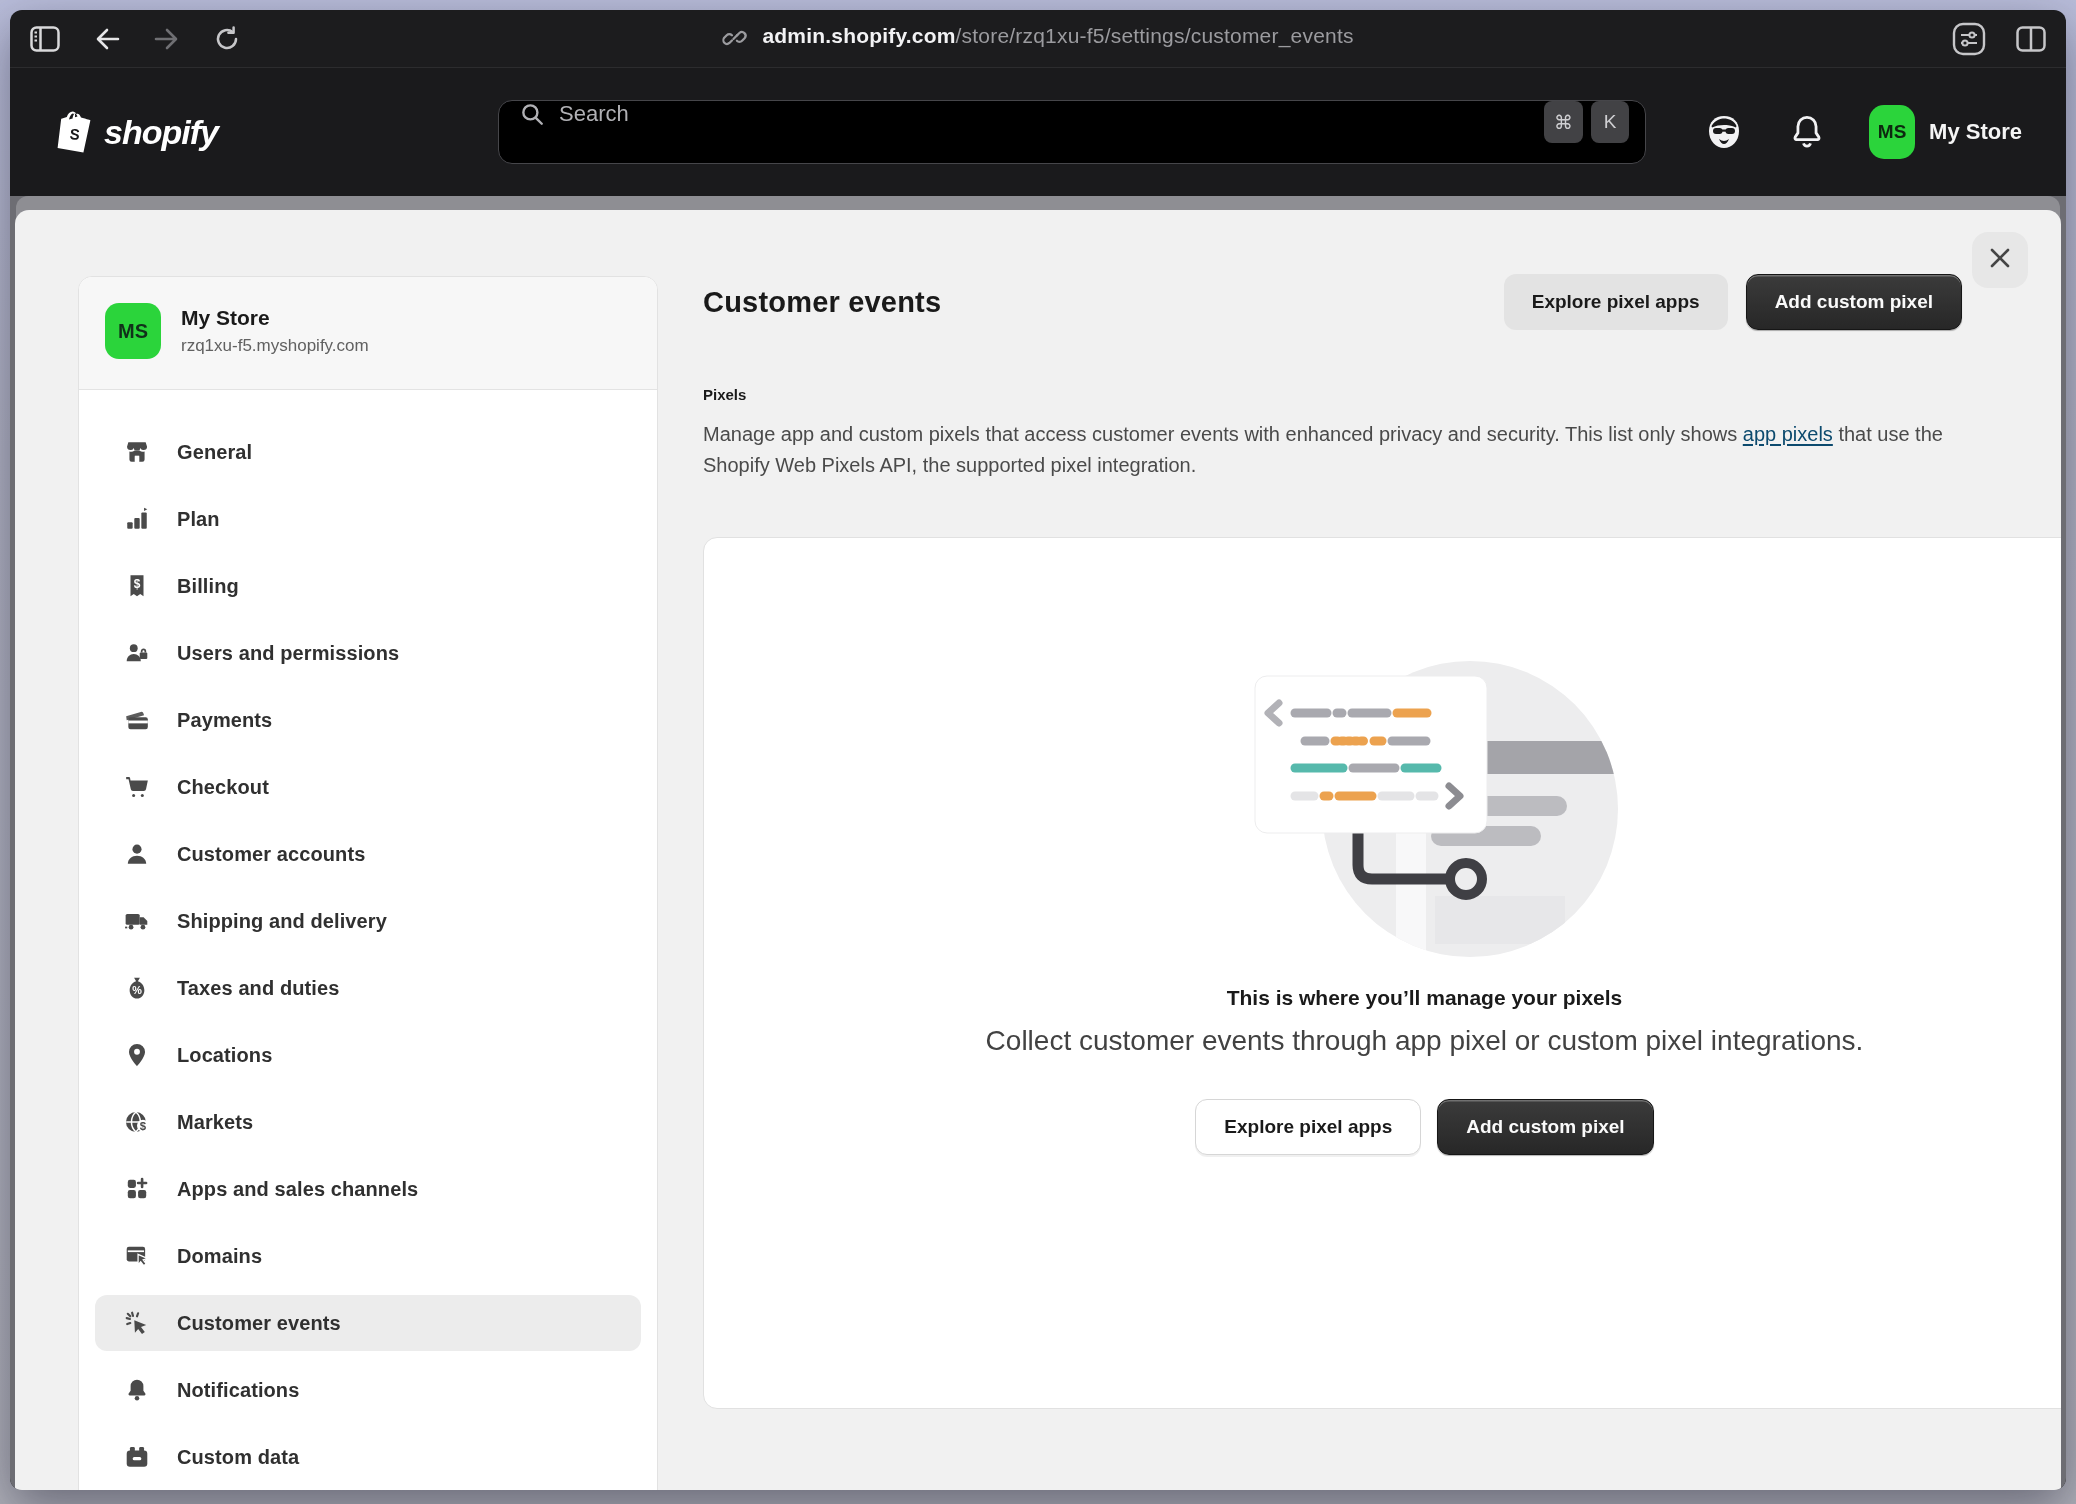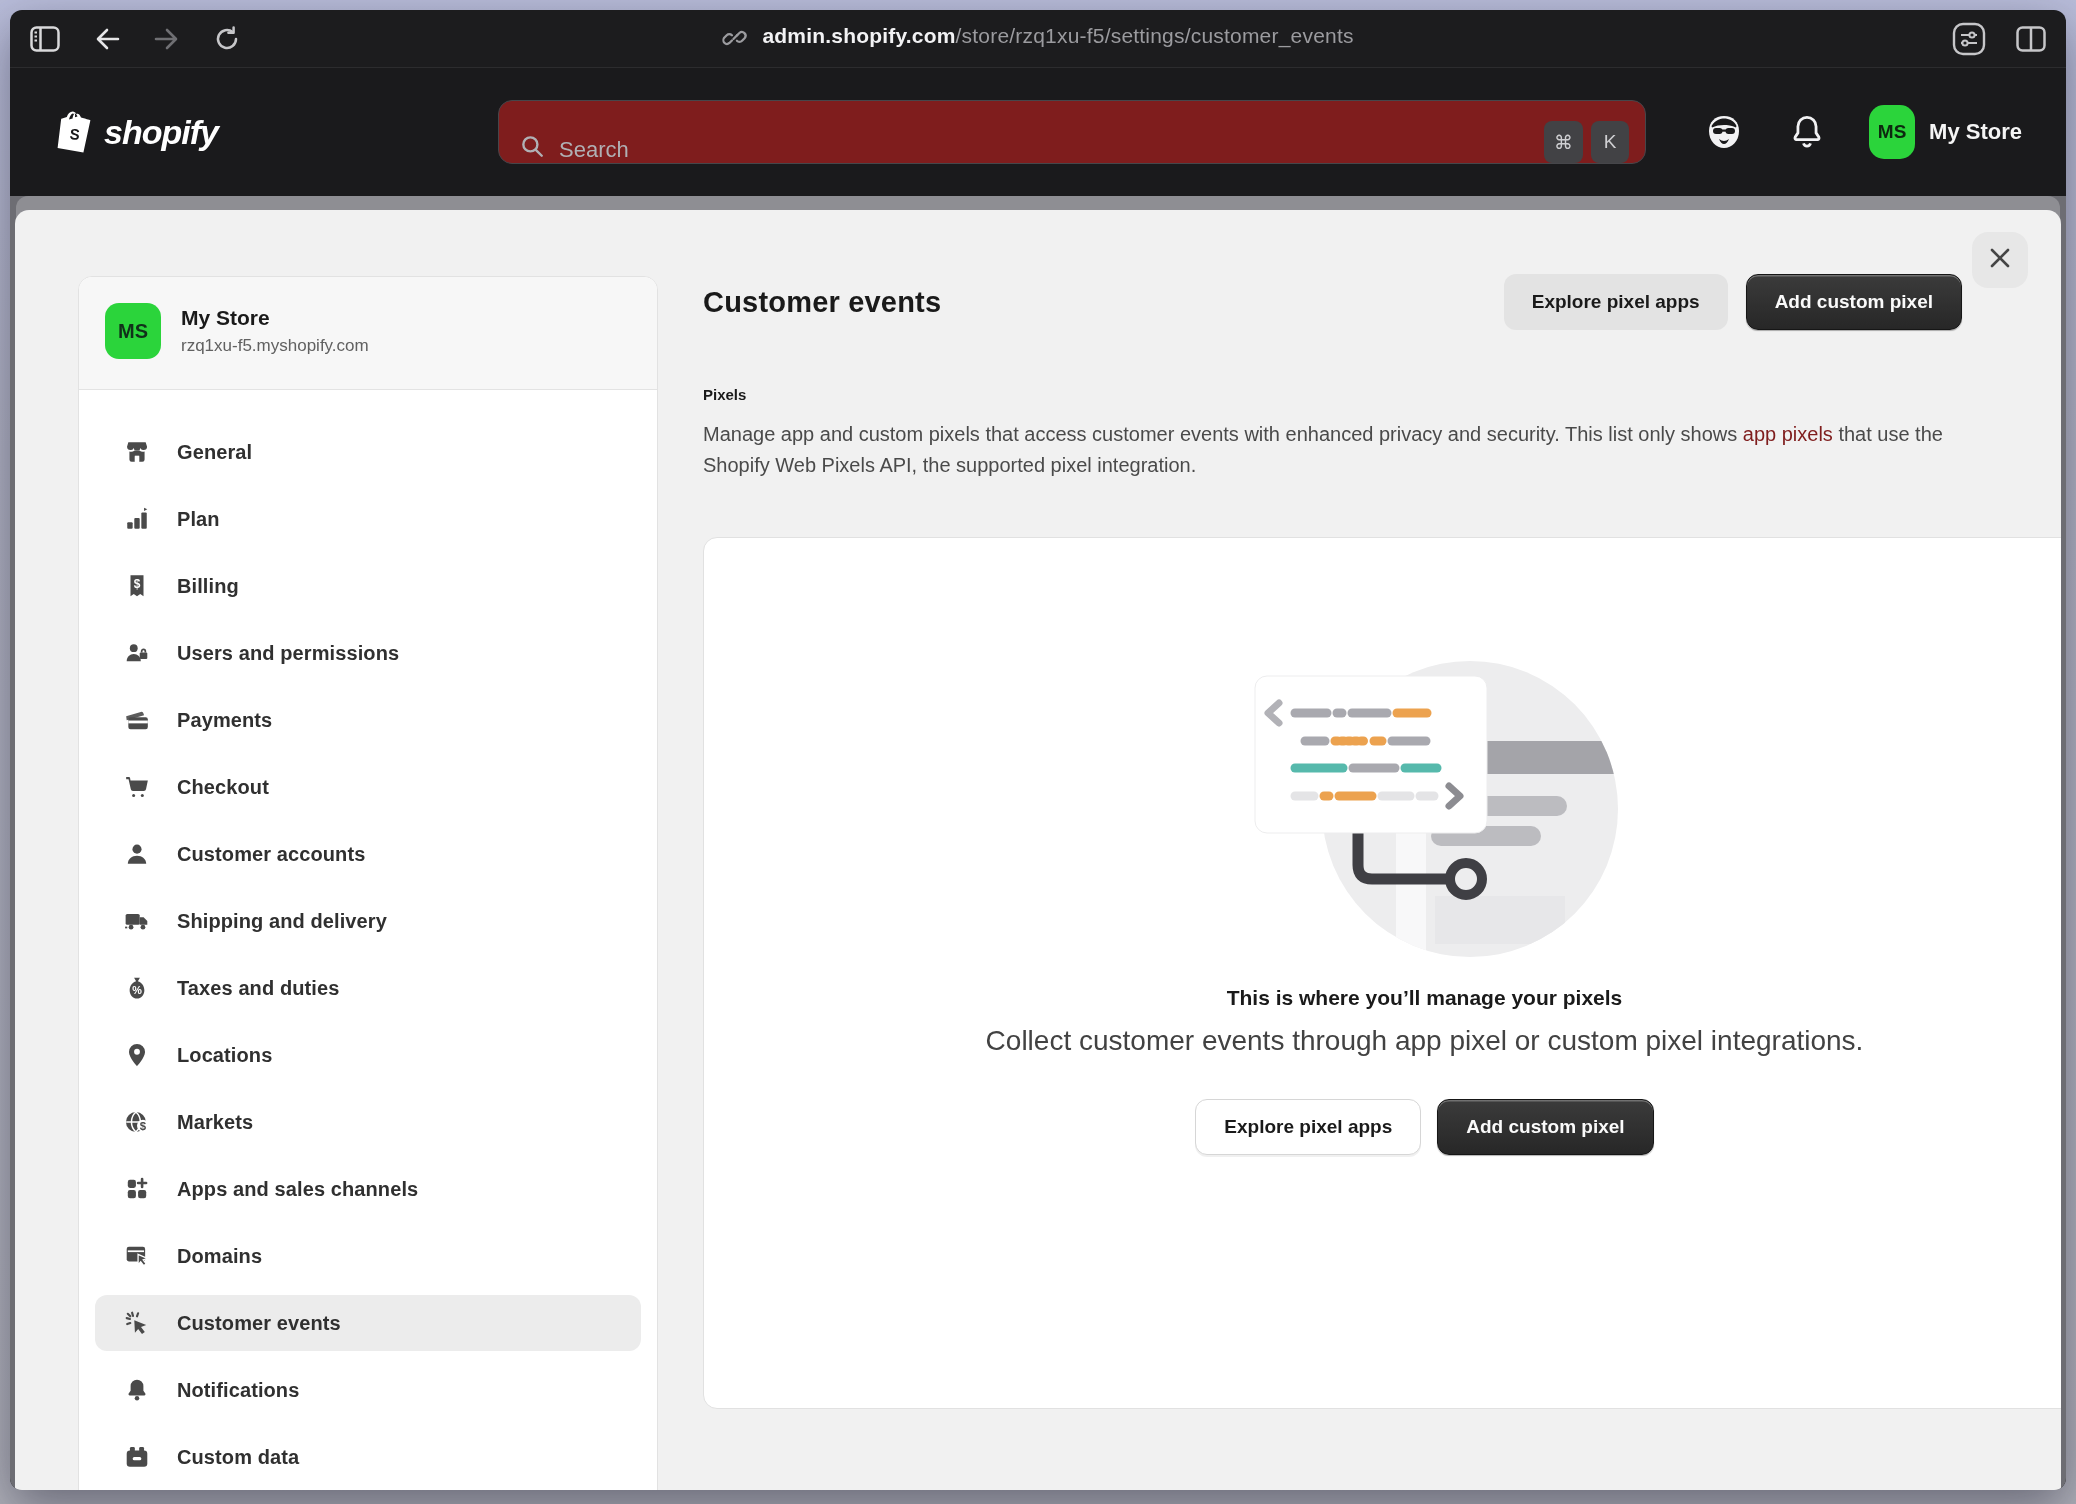--- a/index.html
+++ b/index.html
@@ -34,22 +34,22 @@
 
   
   .shop-header {
     height:128px; flex:0 0 128px; background:#1a1a1c;
     display:flex; align-items:center; padding:0 44px; position:relative;
   }
   .brand { display:flex; align-items:center; gap:10px; }
   .brand-word { color:#fff; font-size:34px; font-weight:700; letter-spacing:-1px; font-style:italic; }
   .searchbar {
     position:absolute; left:488px; top:50%; transform:translateY(-50%);
-    width:1148px; height:64px; background:#7f1d1d; border:1px solid #46464a;
-    border-radius:14px; display:flex; align-items:flex-end; padding:0 16px 0 20px; cursor:text;
+    width:1148px; height:64px; background:#000000; border:1px solid #46464a;
+    border-radius:14px; display:flex; align-items:flex-start; padding:0 16px 0 20px; cursor:text;
   }
   .searchbar .ph { color:#b0b0b4; font-size:22px; margin-left:14px; }
   .kbd-group { margin-left:auto; display:flex; gap:8px; }
   .kbd {
     min-width:38px; height:42px; padding:0 10px; background:#424245; border-radius:8px;
     color:#cfcfd2; font-size:19px; display:flex; align-items:center; justify-content:center;
   }
   .hdr-right { margin-left:auto; display:flex; align-items:center; gap:44px; }
   .avatar-sm {
     width:46px; height:54px; border-radius:15px; background:#2bd43b;
@@ -103,21 +103,21 @@
   .btn-soft { background:#e3e3e3; color:#1a1a1a; }
   .btn-dark {
     background:linear-gradient(180deg,#3b3b3b 0%,#272727 100%);
     color:#fafafa; border:1px solid #161616;
     box-shadow:inset 0 1.5px 0 rgba(255,255,255,.28), 0 1px 1px rgba(0,0,0,.3);
   }
   .btn-white { background:#fff; color:#1a1a1a; border:1px solid #d6d6d6; box-shadow:0 2px 0 rgba(0,0,0,.06); }
 
   .sec-title { margin-top:56px; font-size:15px; font-weight:700; color:#1a1a1a; }
   .sec-desc { margin-top:16px; font-size:20px; line-height:31px; color:#4a4a4a; max-width:1240px; }
-  .sec-desc a { color:#7f1d1d; text-underline-offset:3px; cursor:pointer; }
+  .sec-desc a { color:#0c4a6e; text-decoration:underline; text-underline-offset:3px; cursor:pointer; }
 
   .pixels-card {
     margin-top:56px; width:1443px; height:872px; background:#fff;
     border:1px solid #e1e1e1; border-radius:14px;
     display:flex; flex-direction:column; align-items:center;
   }
   .illus { margin-top:108px; }
   .empty-title { margin-top:20px; font-size:21px; font-weight:700; color:#1a1a1a; }
   .empty-sub { margin-top:15px; font-size:28px; color:#424242; }
   .empty-actions { margin-top:42px; display:flex; gap:16px; }

